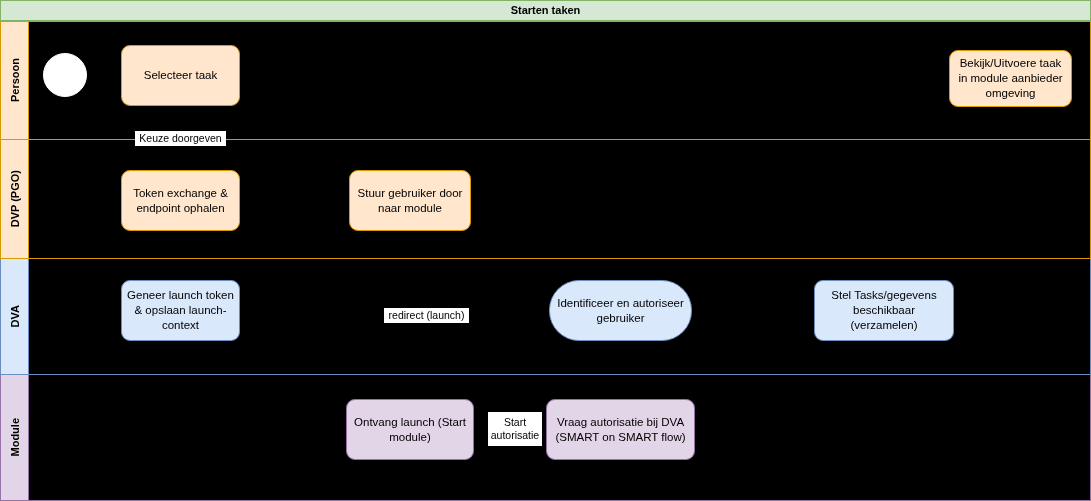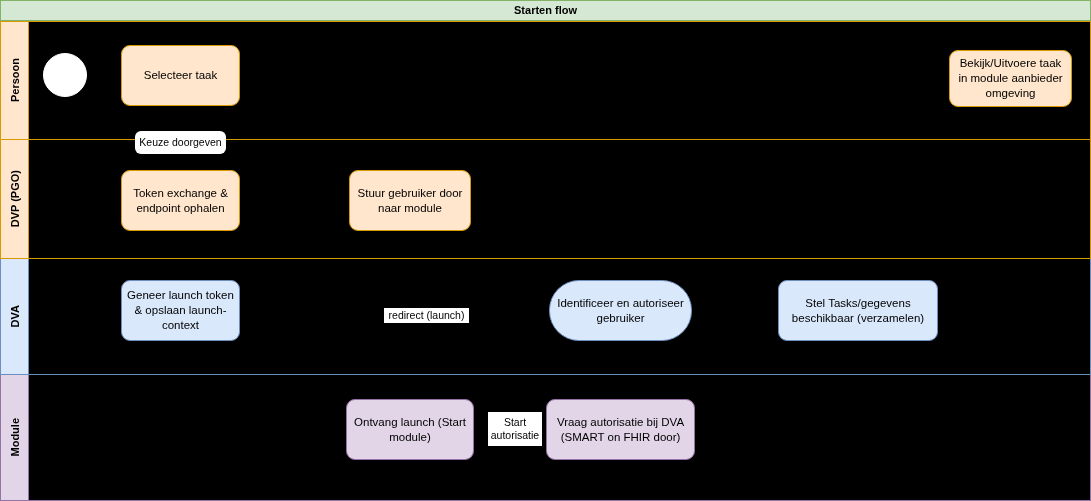--- a/index.html
+++ b/index.html
@@ -154,21 +154,21 @@
     align-items: center;
     justify-content: center;
   }
 </style>
 </head>
 <body>
 
 <div id="diagram-root">
 
   <div class="pool-header">
-    <div class="pool-header-title">Starten flow</div>
+    <div class="pool-header-title">Starten taken</div>
   </div>
 
   <div class="lane lane-persoon">
     <div class="lane-label">
       <span>Persoon</span>
     </div>
     <div class="lane-body"></div>
   </div>
 
   <div class="lane lane-dvp">
@@ -211,32 +211,32 @@
   </div>
 
   <div class="node blue" style="left:121px; top:280px; width:119px; height:61px;">
     <span>Geneer launch token &amp; opslaan launch-context</span>
   </div>
 
   <div class="node blue" style="left:549px; top:280px; width:143px; height:61px;border-radius:30px;">
     <span>Identificeer en autoriseer gebruiker</span>
   </div>
 
-  <div class="node blue" style="left:778px; top:280px; width:160px; height:61px;">
+  <div class="node blue" style="left:814px; top:280px; width:140px; height:61px;">
     <span>Stel Tasks/gegevens beschikbaar (verzamelen)</span>
   </div>
 
   <div class="node purple" style="left:346px; top:399px; width:128px; height:61px;">
     <span>Ontvang launch (Start module)</span>
   </div>
 
   <div class="node purple" style="left:546px; top:399px; width:149px; height:61px;">
-    <span>Vraag autorisatie bij DVA (SMART on FHIR door)</span>
-  </div>
-
-  <div class="edge-label" style="left:135px; top:131px; width:91px; height:23px;border-radius:6px;">Keuze doorgeven</div>
+    <span>Vraag autorisatie bij DVA (SMART on SMART flow)</span>
+  </div>
+
+  <div class="edge-label" style="left:135px; top:131px; width:91px; height:15px;">Keuze doorgeven</div>
 
   <div class="edge-label" style="left:368px; top:308px; width:85px; height:15px;margin-left:16px;">redirect (launch)</div>
 
   <div class="edge-label" style="left:488px; top:412px; width:54px; height:34px;text-align:center;">Start
 autorisatie</div>
 
 </div>
 
 </body></html>

